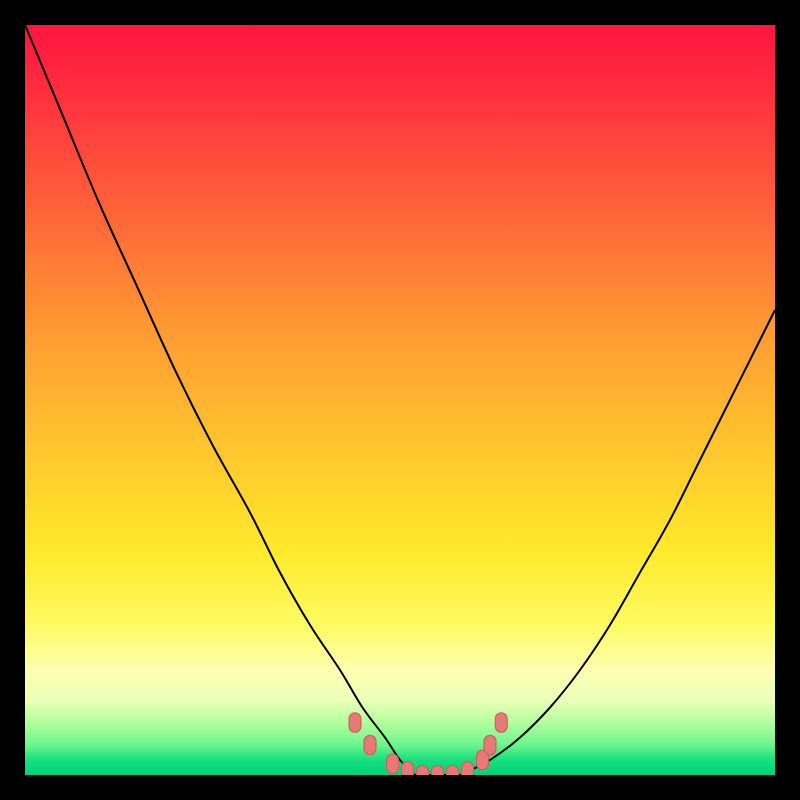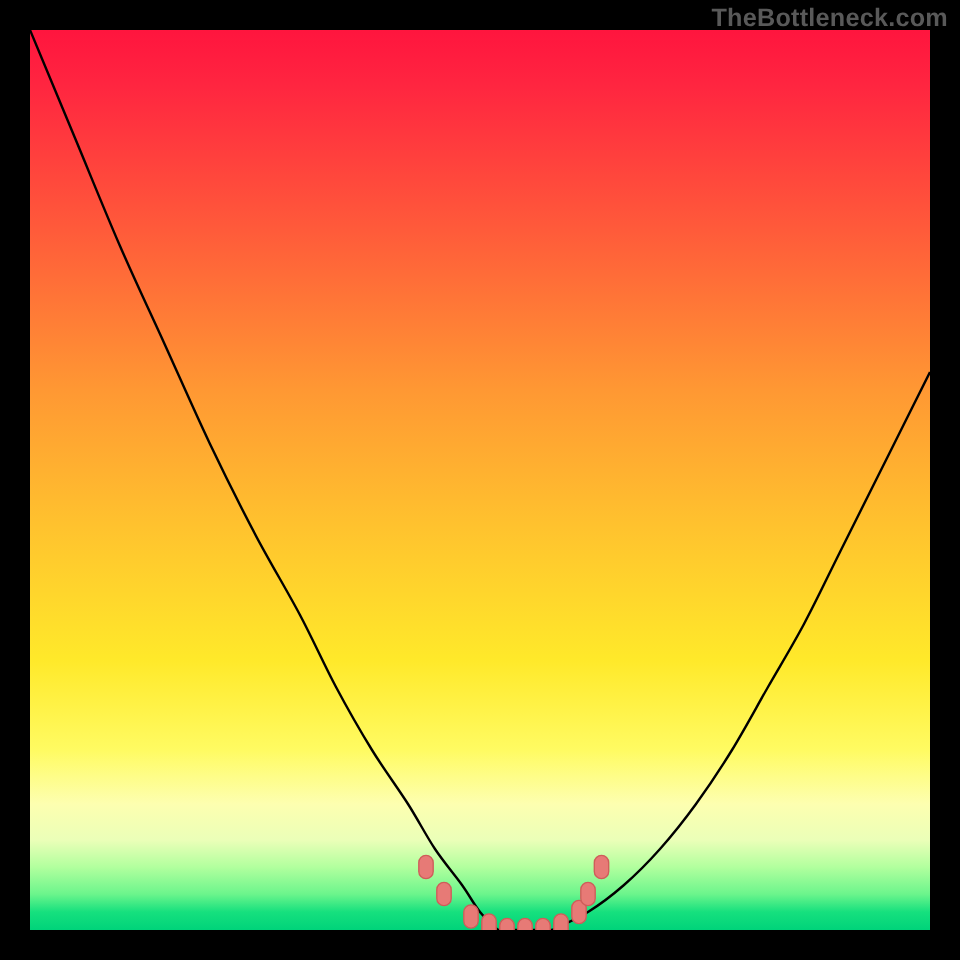--- a/index.html
+++ b/index.html
@@ -60,21 +60,20 @@
     position: absolute;
     inset: 0;
     width: 100%;
     height: 100%;
   }
 </style>
 </head>
 <body>
 
 <div class="frame">
-  <div class="watermark">TheBottleneck.com</div>
 
   <div class="plot-area">
     <div class="gradient-bg"></div>
 
     <svg class="curves" viewBox="0 0 100 100" preserveAspectRatio="none">
       <g id="curve-group">
           <path d="M 0 0 C 0.8333333333333334 2, 3.333333333333333 8, 5 12 C 6.666666666666667 16, 8.333333333333334 20.166666666666668, 10 24 C 11.666666666666666 27.833333333333332, 13.333333333333334 31.333333333333332, 15 35 C 16.666666666666668 38.666666666666664, 18.333333333333332 42.5, 20 46 C 21.666666666666668 49.5, 23.333333333333332 52.833333333333336, 25 56 C 26.666666666666668 59.166666666666664, 28.5 62.166666666666664, 30 65 C 31.5 67.83333333333333, 32.666666666666664 70.5, 34 73 C 35.333333333333336 75.5, 36.666666666666664 77.83333333333333, 38 80 C 39.333333333333336 82.16666666666667, 40.833333333333336 84.16666666666667, 42 86 C 43.166666666666664 87.83333333333333, 44 89.5, 45 91 C 46 92.5, 47.166666666666664 93.83333333333333, 48 95 C 48.833333333333336 96.16666666666667, 49.333333333333336 97.16666666666667, 50 98 C 50.666666666666664 98.83333333333333, 51.666666666666664 99.66666666666667, 52 100" fill="none" stroke="#000000" stroke-width="2" vector-effect="non-scaling-stroke"></path>
           <path d="M 58 100 C 58.666666666666664 99.66666666666667, 60.666666666666664 98.83333333333333, 62 98 C 63.333333333333336 97.16666666666667, 64.66666666666667 96.16666666666667, 66 95 C 67.33333333333333 93.83333333333333, 68.66666666666667 92.5, 70 91 C 71.33333333333333 89.5, 72.66666666666667 87.83333333333333, 74 86 C 75.33333333333333 84.16666666666667, 76.66666666666667 82.16666666666667, 78 80 C 79.33333333333333 77.83333333333333, 80.66666666666667 75.33333333333333, 82 73 C 83.33333333333333 70.66666666666667, 84.66666666666667 68.5, 86 66 C 87.33333333333333 63.5, 88.66666666666667 60.666666666666664, 90 58 C 91.33333333333333 55.333333333333336, 92.66666666666667 52.666666666666664, 94 50 C 95.33333333333333 47.333333333333336, 97 44, 98 42 C 99 40, 99.66666666666667 38.666666666666664, 100 38" fill="none" stroke="#000000" stroke-width="2" vector-effect="non-scaling-stroke"></path>
           <path d="M 52 100 C 52.333333333333336 100, 53.333333333333336 100, 54 100 C 54.666666666666664 100, 55.333333333333336 100, 56 100 C 56.666666666666664 100, 57.666666666666664 100, 58 100" fill="none" stroke="#000000" stroke-width="2" vector-effect="non-scaling-stroke"></path>
         </g>

